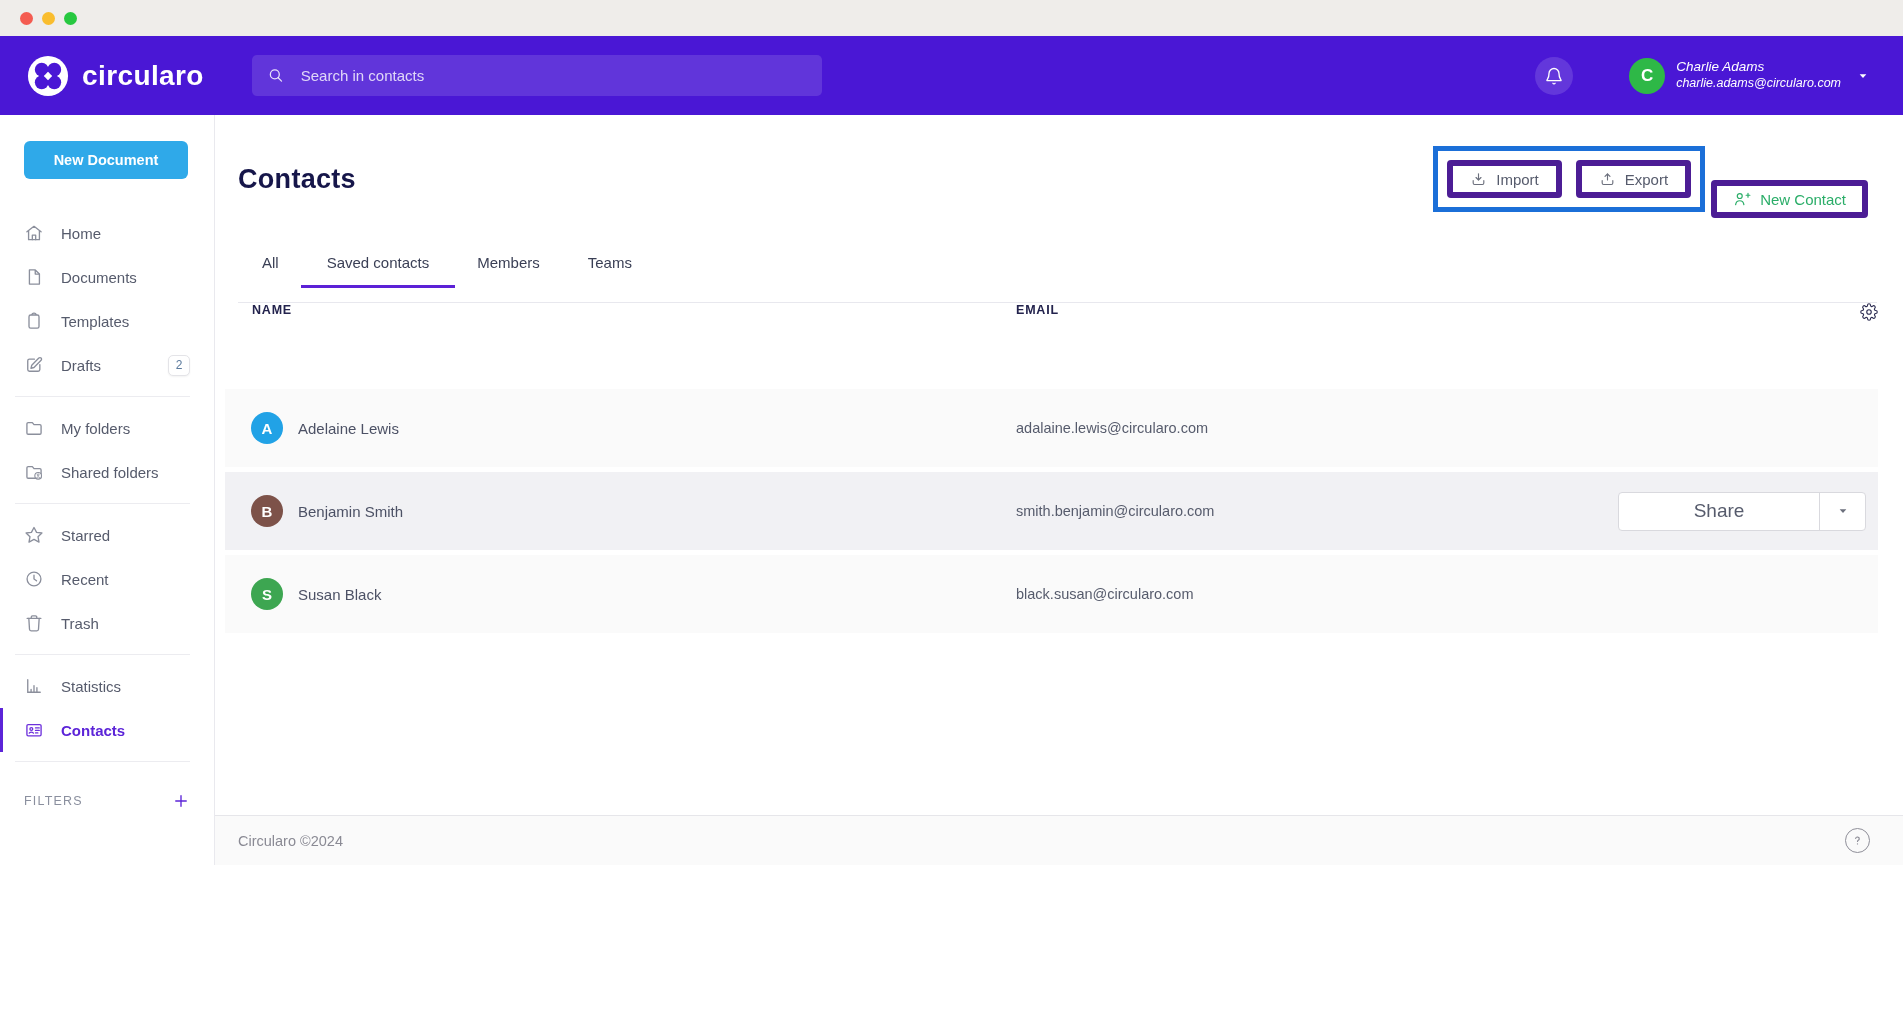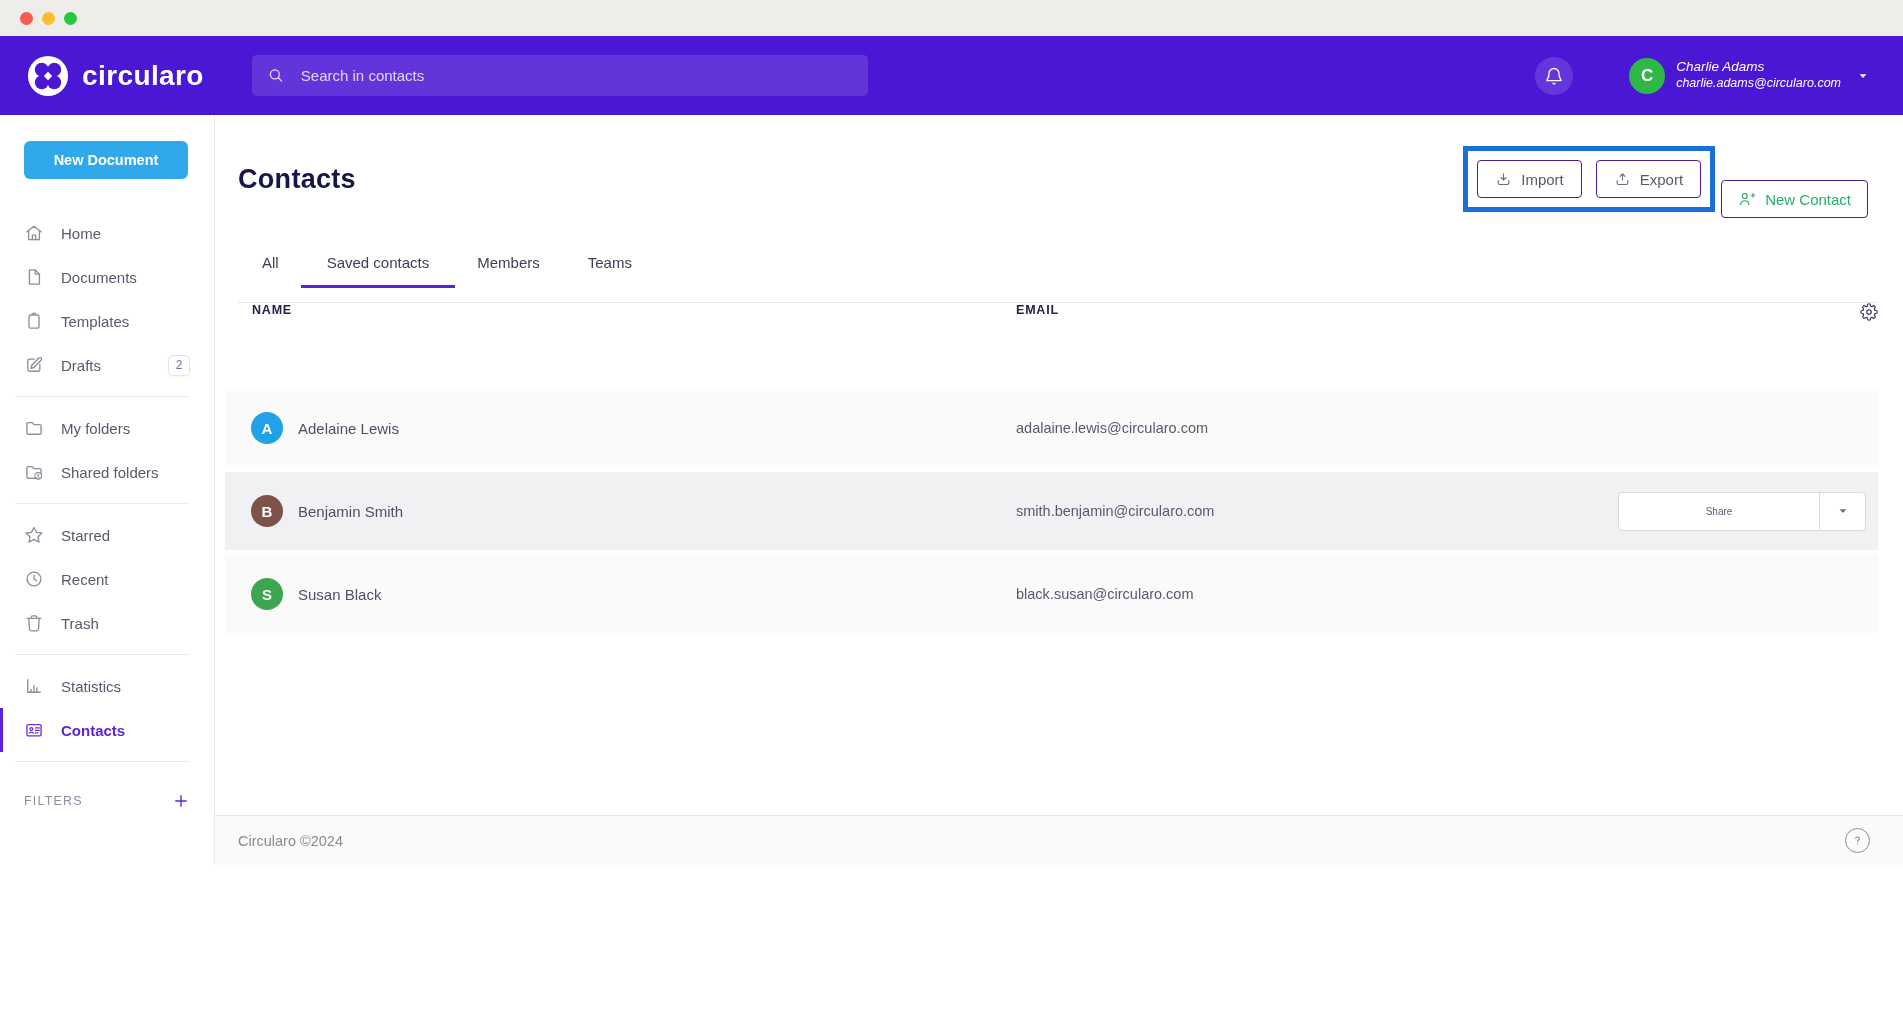--- a/index.html
+++ b/index.html
@@ -12,21 +12,21 @@
   .ic { display:block; }
 
   
   .titlebar { height:36px; background:#efedea; display:flex; align-items:center; padding-left:20px; gap:9px; }
   .dot { width:13px; height:13px; border-radius:50%; cursor:pointer; }
 
   
   .appbar { height:79px; background:#4a17d5; display:flex; align-items:center; }
   .brand { display:flex; align-items:center; gap:13px; margin-left:27px; cursor:pointer; }
   .brand-name { color:#fff; font-size:28px; font-weight:700; letter-spacing:.4px; }
-  .search { margin-left:48px; width:616px; height:41px; background:rgba(255,255,255,.13); border-radius:5px;
+  .search { margin-left:48px; width:570px; height:41px; background:rgba(255,255,255,.13); border-radius:5px;
             display:flex; align-items:center; padding:0 15px; gap:14px; }
   .search .ic { color:rgba(255,255,255,.85); }
   .search input { background:transparent; border:none; outline:none; color:#fff; font-size:15px; width:100%; font-family:inherit; }
   .search input::placeholder { color:rgba(255,255,255,.8); }
   .appbar-right { margin-left:auto; display:flex; align-items:center; padding-right:32px; }
   .bell-wrap { width:38px; height:38px; border-radius:50%; background:rgba(255,255,255,.14);
                display:flex; align-items:center; justify-content:center; color:#fff; cursor:pointer; }
   .user { display:flex; align-items:center; margin-left:56px; cursor:pointer; }
   .user-avatar { width:36px; height:36px; border-radius:50%; color:#fff; font-weight:700; font-size:17px;
                  display:flex; align-items:center; justify-content:center; }
@@ -56,21 +56,21 @@
   .filters { margin-top:8px; height:44px; display:flex; align-items:center; padding:0 24px; }
   .filters-label { font-size:12.5px; color:#8a8f9e; letter-spacing:1.2px; }
   .filters-add { margin-left:auto; color:#5c24d8; cursor:pointer; }
 
   
   .main { flex:1; display:flex; flex-direction:column; background:#fff; min-width:0; }
   .page-head { display:flex; align-items:center; padding:25px 35px 0 23px; }
   .page-title { font-size:27px; font-weight:800; color:#16164a; letter-spacing:.3px; }
   .actions { margin-left:auto; display:flex; align-items:center; }
   .hl-box { display:flex; gap:14px; padding:9px; border:5px solid #1b6fd8; margin-right:6px; }
-  .btn { height:38px; display:flex; align-items:center; gap:9px; background:#fff; border:1px solid #4c1d95;
+  .btn { height:38px; display:flex; align-items:center; gap:9px; background:#fff; border:6px solid #4c1d95;
          border-radius:4px; padding:0 17px; font-size:15px; color:#565b6c; cursor:pointer; font-family:inherit; }
   .btn .ic { color:#6b6f7c; }
   .btn-green { color:#2aad68; padding:0 16px;margin-top:40px; }
   .btn-green .ic { color:#2aad68; }
 
   .tabs { margin:24px 26px 0 23px; border-bottom:1px solid #e8e8ee; display:flex; gap:48px; padding:12px 0 16px 24px; }
   .tab { padding-bottom:15px; font-size:15px; color:#3a3f55; cursor:pointer; position:relative; }
   .tab.active::after { content:""; position:absolute; left:-26px; right:-26px; bottom:-2px; height:3px; background:#5c21d6; }
 
   .table-head { height:86px; margin:0 25px 0 10px; display:flex; align-items:flex-start; padding-left:27px;
@@ -82,21 +82,21 @@
   .row { height:78px; margin:0 25px 5px 10px; display:flex; align-items:center; padding-left:26px; cursor:pointer; }
   .row.odd  { background:#fafafa; }
   .row.even { background:#f1f1f4; }
   .cell-name { width:765px; display:flex; align-items:center; gap:15px; }
   .avatar { width:32px; height:32px; border-radius:50%; color:#fff; font-weight:700; font-size:15px;
             display:flex; align-items:center; justify-content:center; flex:0 0 auto; }
   .name  { font-size:15px; color:#4c5165; }
   .email { font-size:14.5px; color:#565b6c; }
   .share { margin-left:auto; margin-right:12px; height:39px; display:flex; background:#fff;
            border:1px solid #d9d9de; border-radius:4px; overflow:hidden; }
-  .share-label { width:200px; display:flex; align-items:center; justify-content:center; font-size:10px; color:#565b6c; cursor:pointer; }
+  .share-label { width:200px; display:flex; align-items:center; justify-content:center; font-size:19px; color:#565b6c; cursor:pointer; }
   .share-caret { width:46px; border-left:1px solid #d9d9de; display:flex; align-items:center; justify-content:center;
                  color:#6b6f7c; cursor:pointer; }
 
   .footer { margin-top:auto; height:50px; background:#fafafa; border-top:1px solid #e6e6ea; display:flex;
             align-items:center; padding:0 33px 0 23px; color:#8a8a94; font-size:14.5px; }
   .help { margin-left:auto; width:25px; height:25px; border-radius:50%; border:1.5px solid #8f8f99; color:#8f8f99;
           display:flex; align-items:center; justify-content:center; cursor:pointer; }
 </style>
 </head>
 <body>

